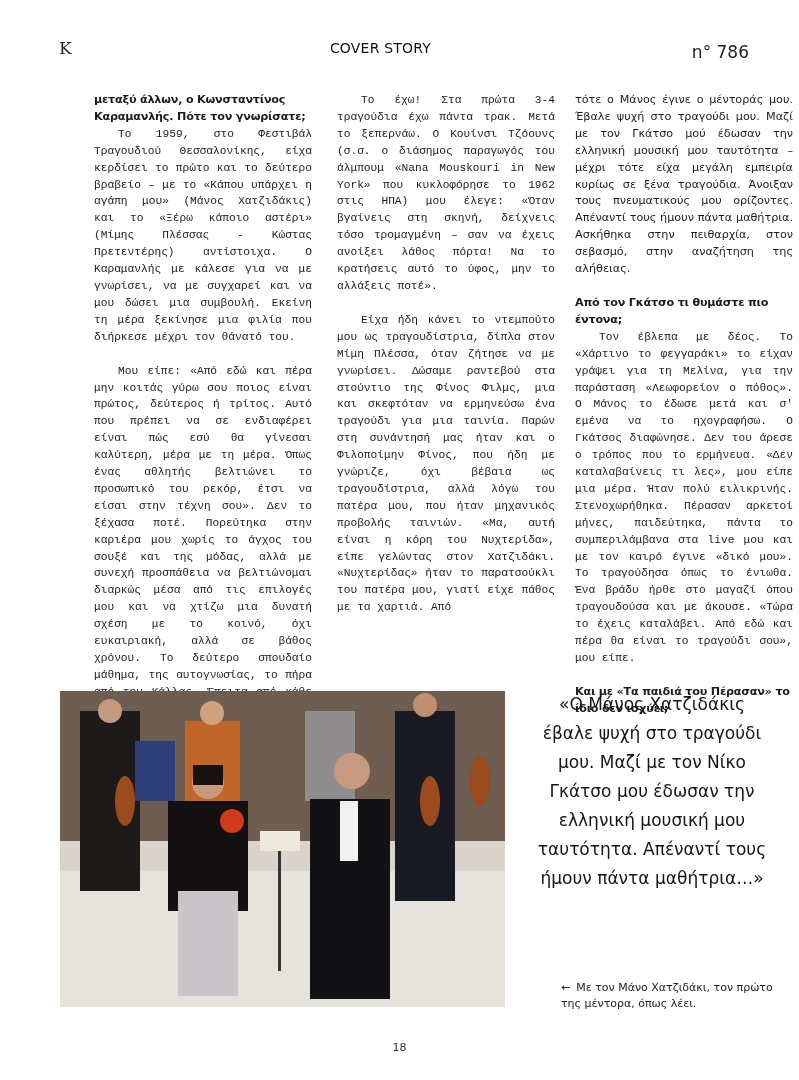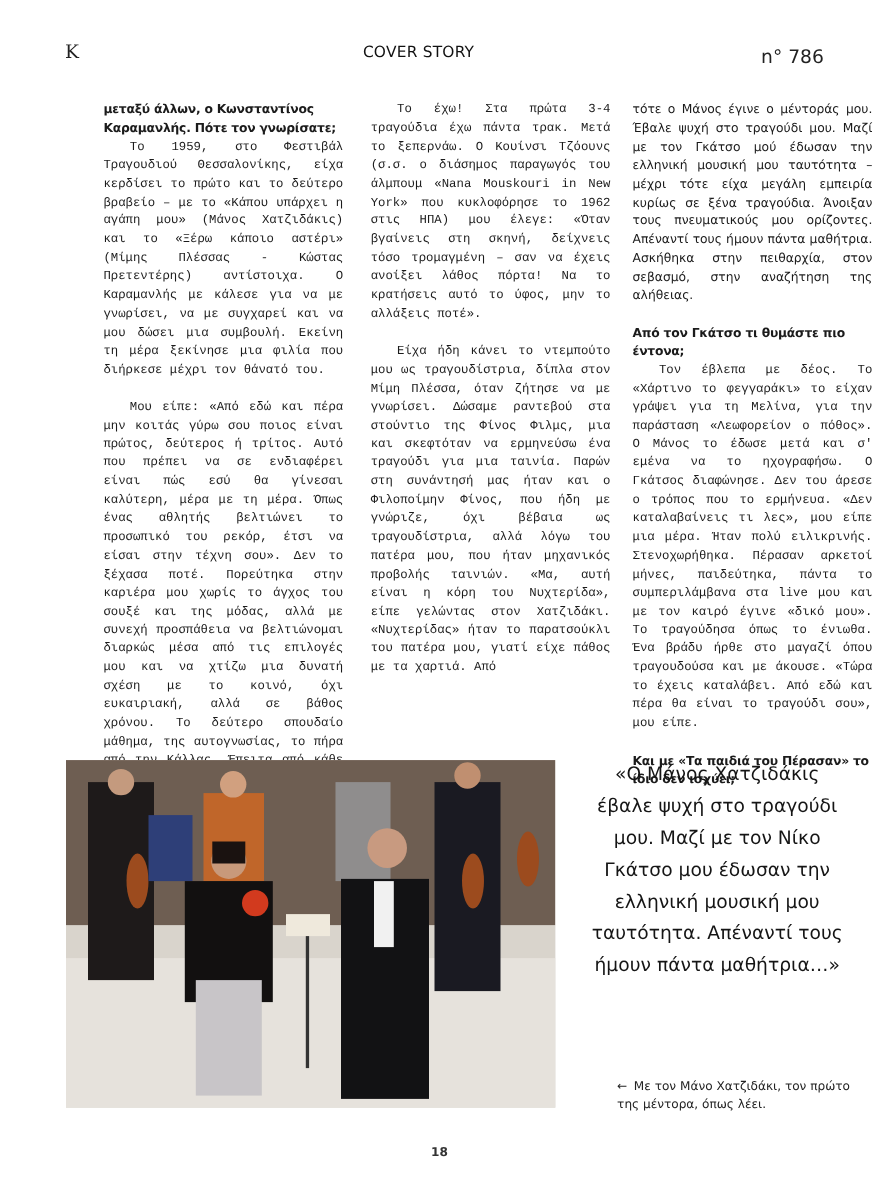--- a/index.html
+++ b/index.html
@@ -21,21 +21,21 @@
     .gap { height: 17px; }
 
     .photo { position: absolute; left: 60px; top: 691px; width: 445px; height: 316px; overflow: hidden; background: #e9e6e2; }
     .photo svg { width: 100%; height: 100%; display: block; }
 
     .pullquote { position: absolute; left: 536px; top: 690px; width: 232px; text-align: center; font-size: 17px; line-height: 29px; color: #151515; }
 
     .caption { position: absolute; left: 545px; top: 980px; width: 230px; font-size: 11px; line-height: 16px; color: #222; margin-left: 16px; }
     .caption .arrow { margin-right: 6px; }
 
-    .pagenum { position: absolute; left: 0; width: 799px; top: 1041px; text-align: center; font-size: 11px; color: #333; font-weight: bold; }
+    .pagenum { position: absolute; left: 0; width: 799px; top: 1041px; text-align: center; font-size: 11px; color: #333; }
   </style>
 </head>
 <body>
 
 <div class="header">
   <span class="logo">K</span>
   <span class="section">COVER STORY</span>
   <span class="issue">n° 786</span>
 </div>
 

